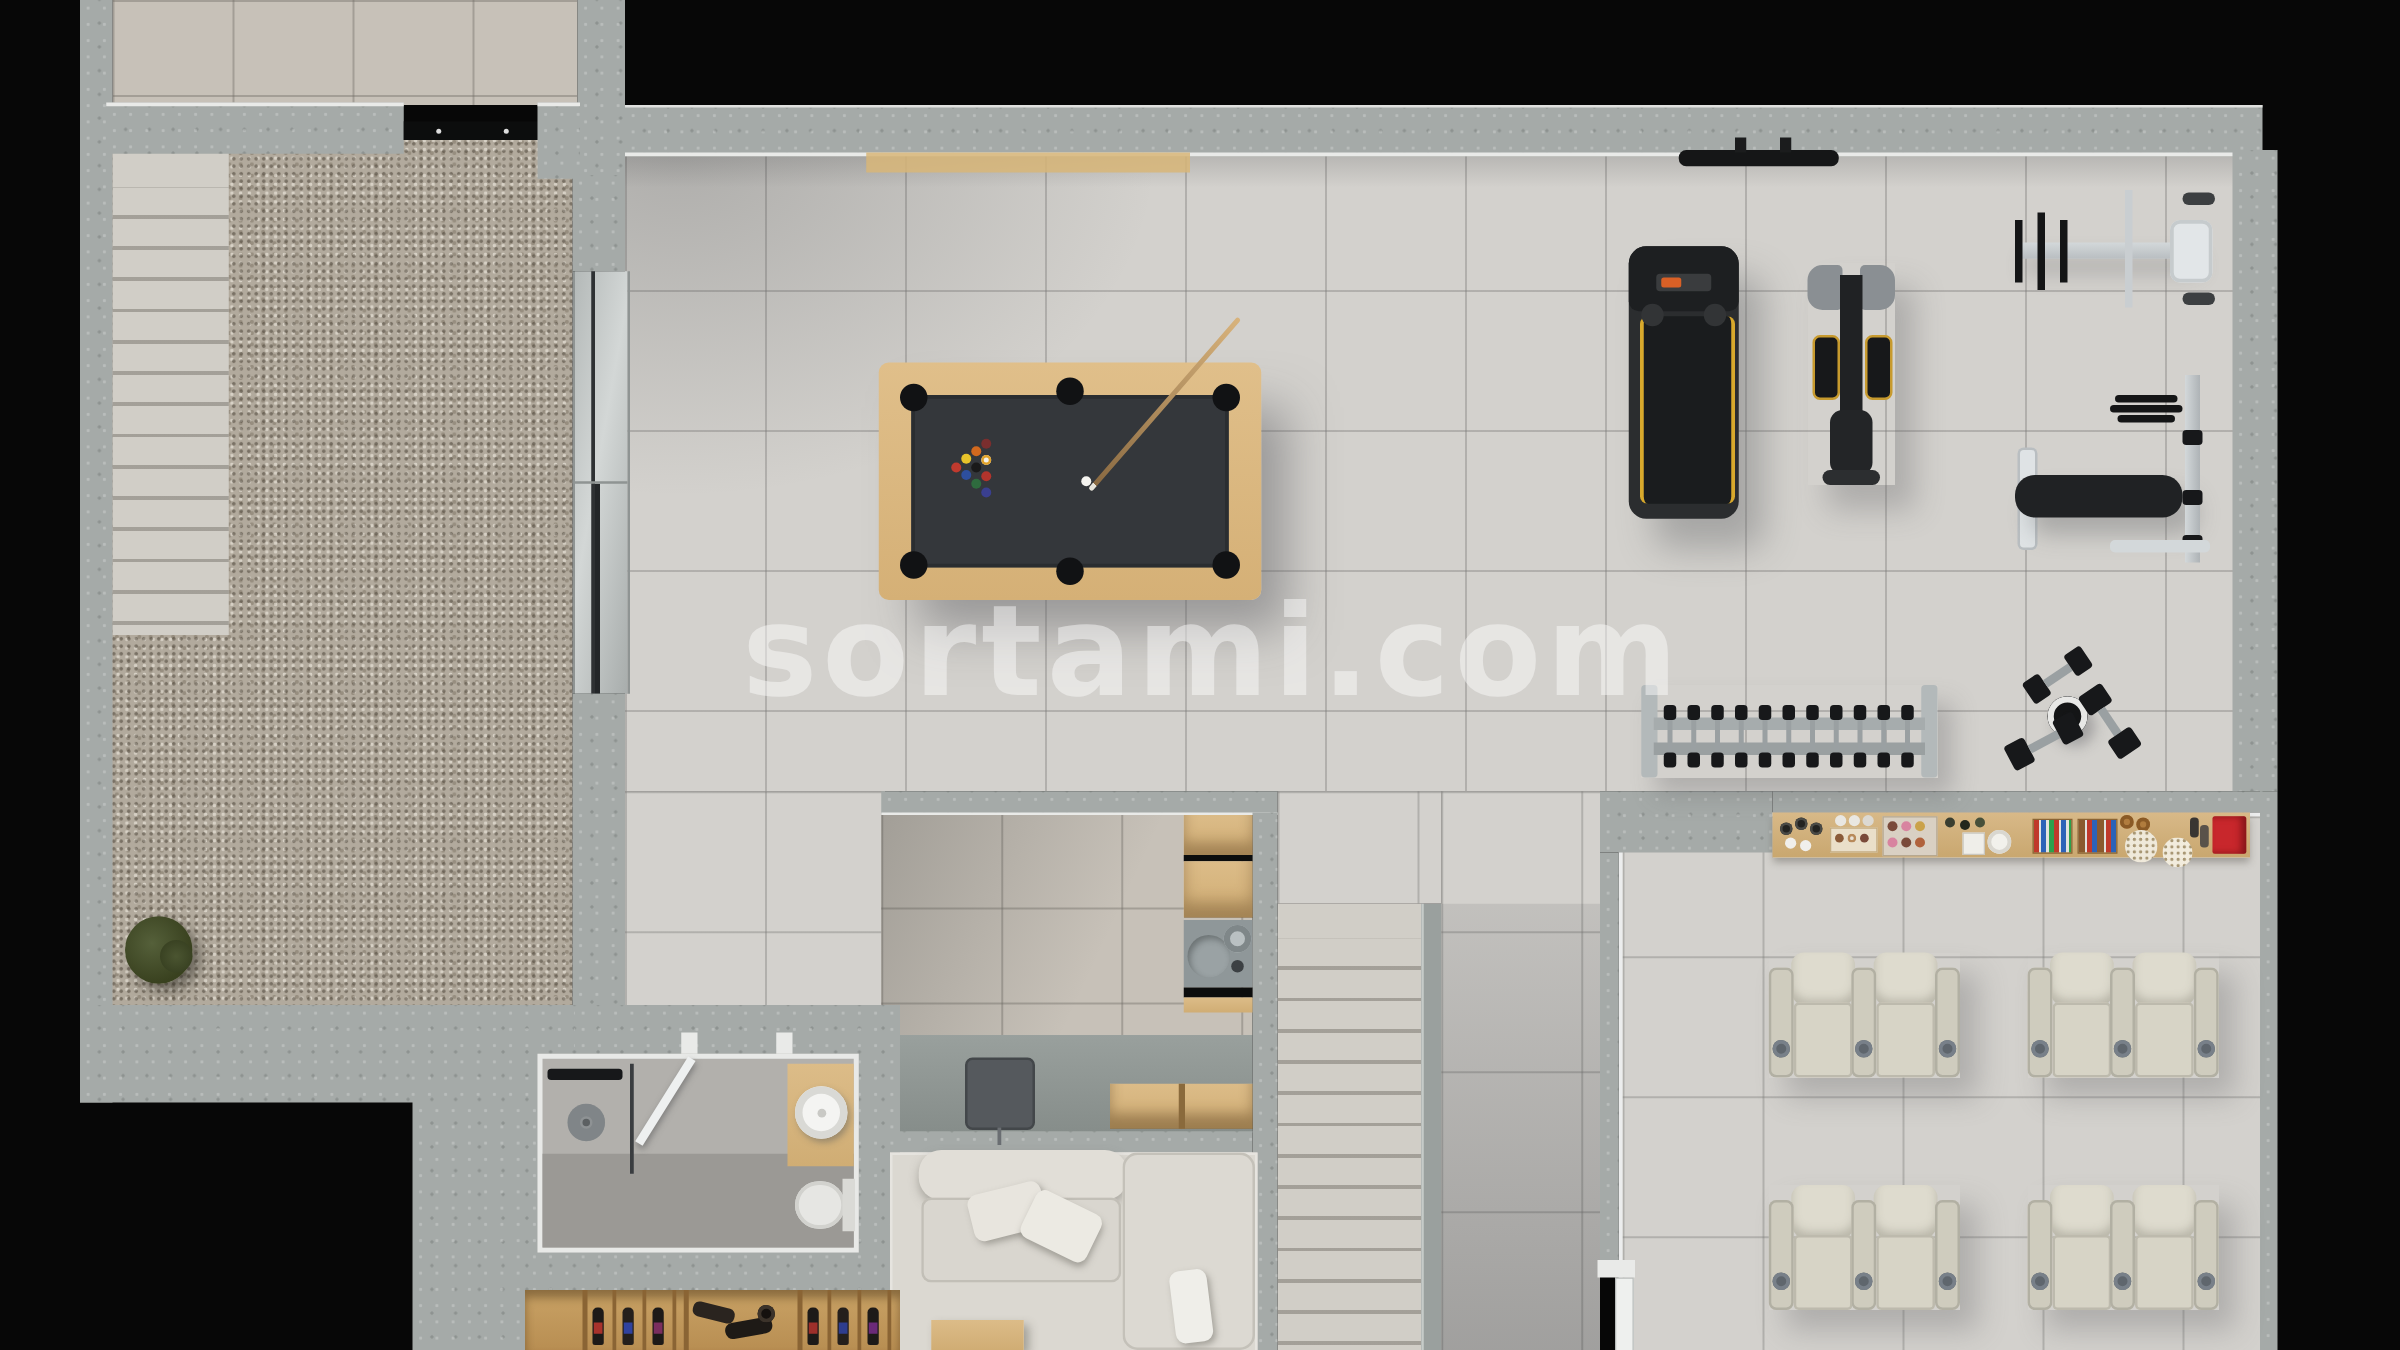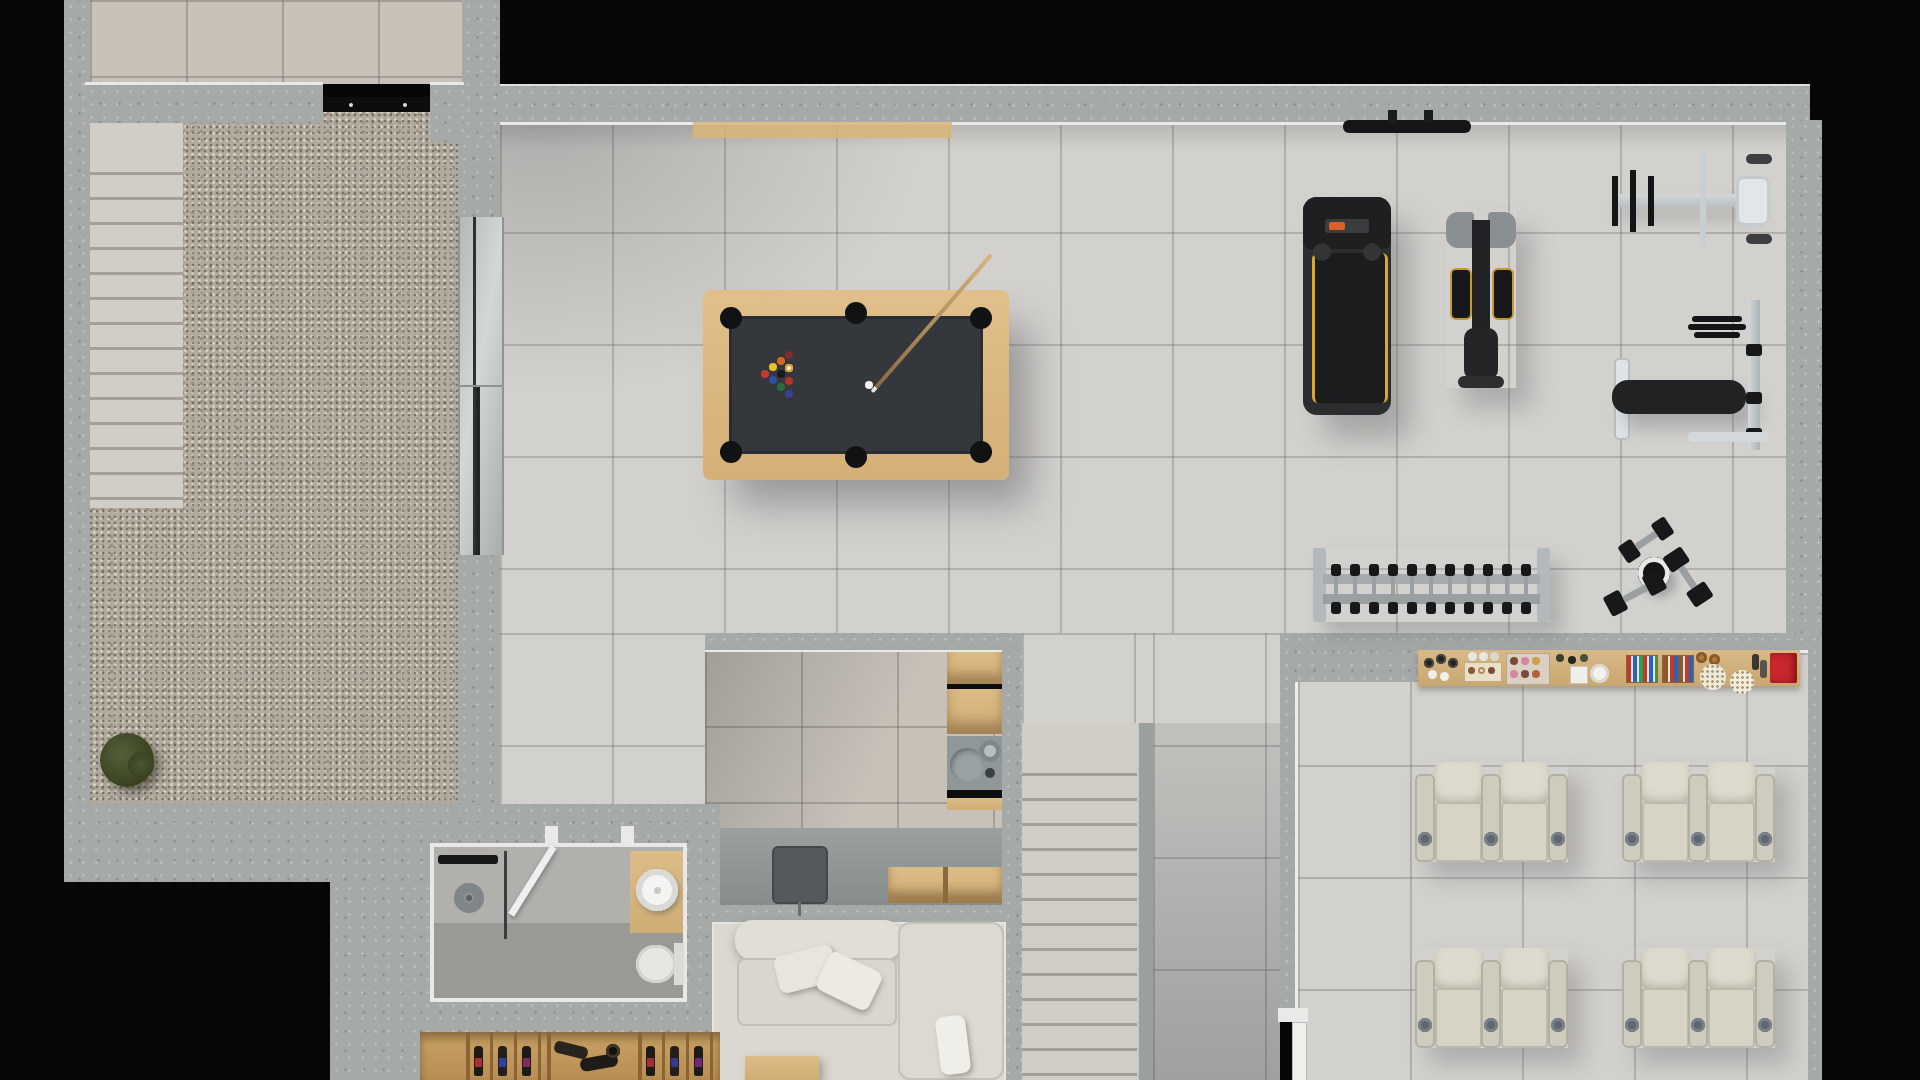--- a/index.html
+++ b/index.html
@@ -494,14 +494,15 @@
         <div class="cup"></div>
       </div>
     <div class="arm" style="left:66px;">
         <div class="cup"></div>
       </div>
     <div class="arm" style="left:133px;">
         <div class="cup"></div>
       </div>
   </div>
 
+  <div id="watermark" class="abs">sortami.com</div>
 
 </div>
 
 </body></html>

